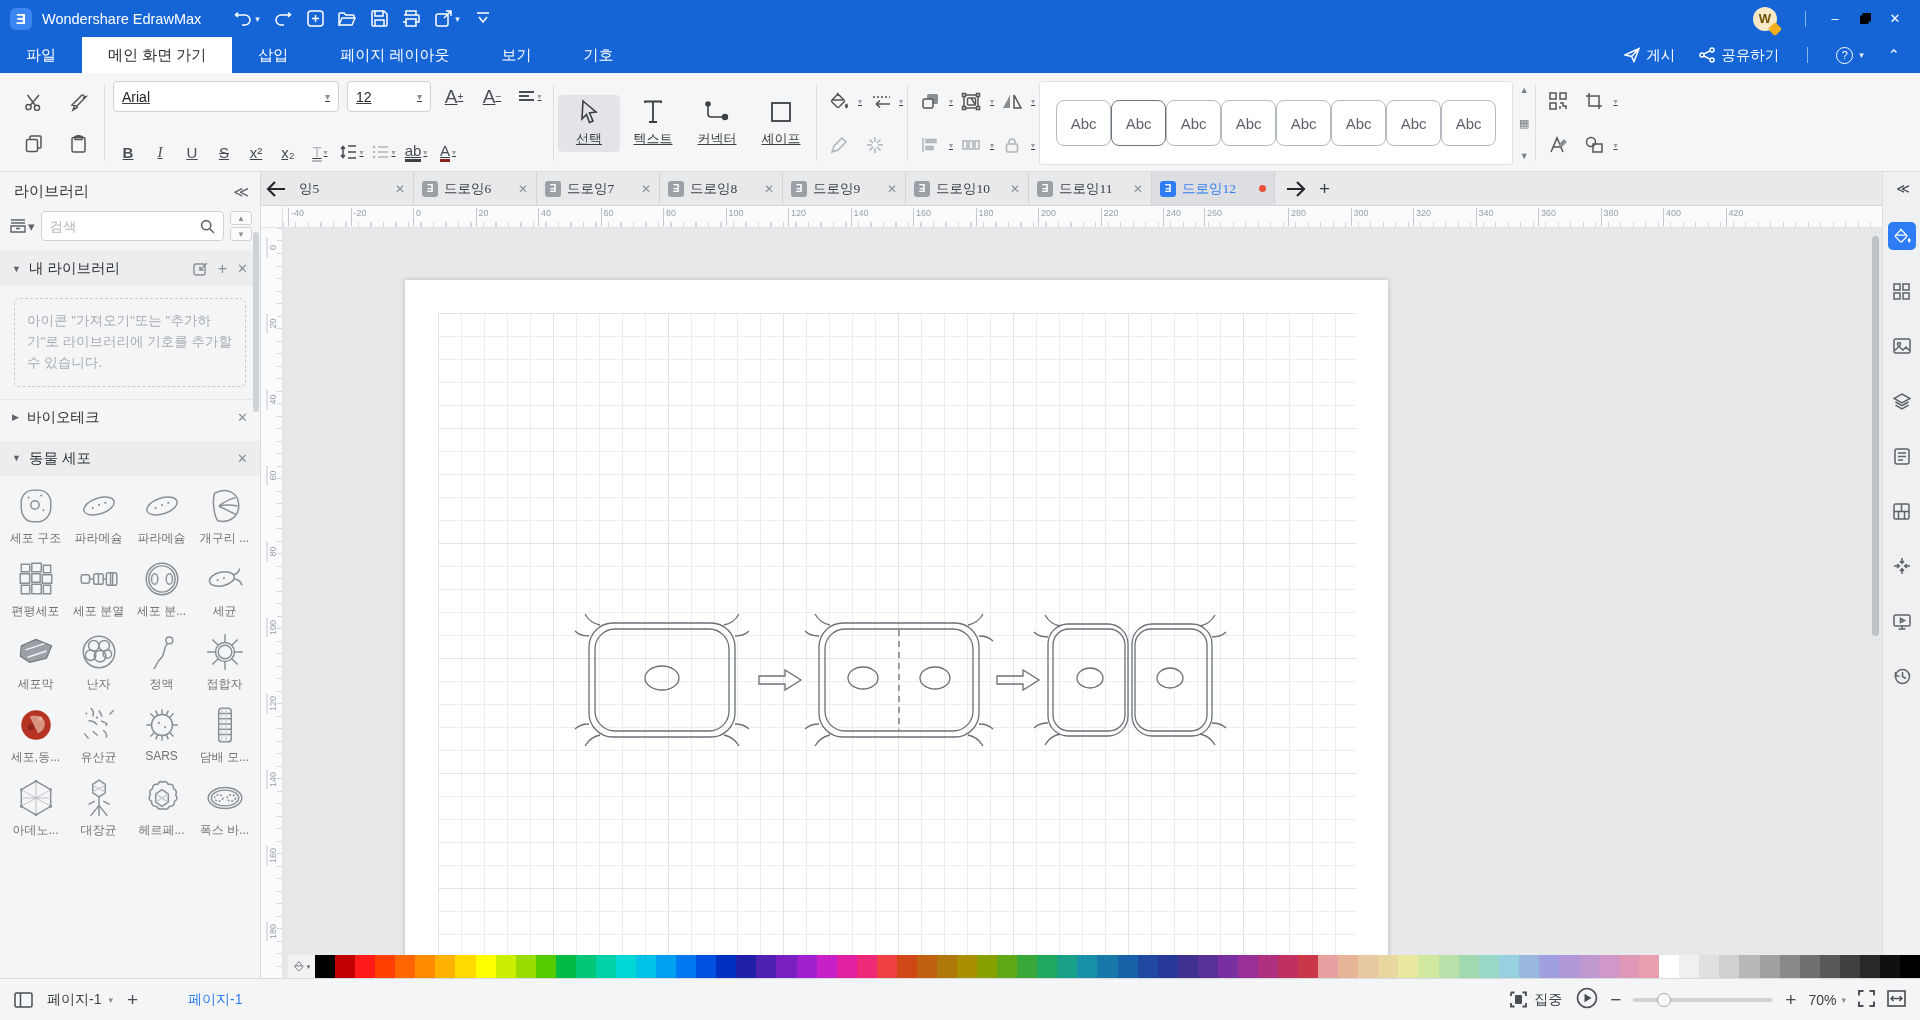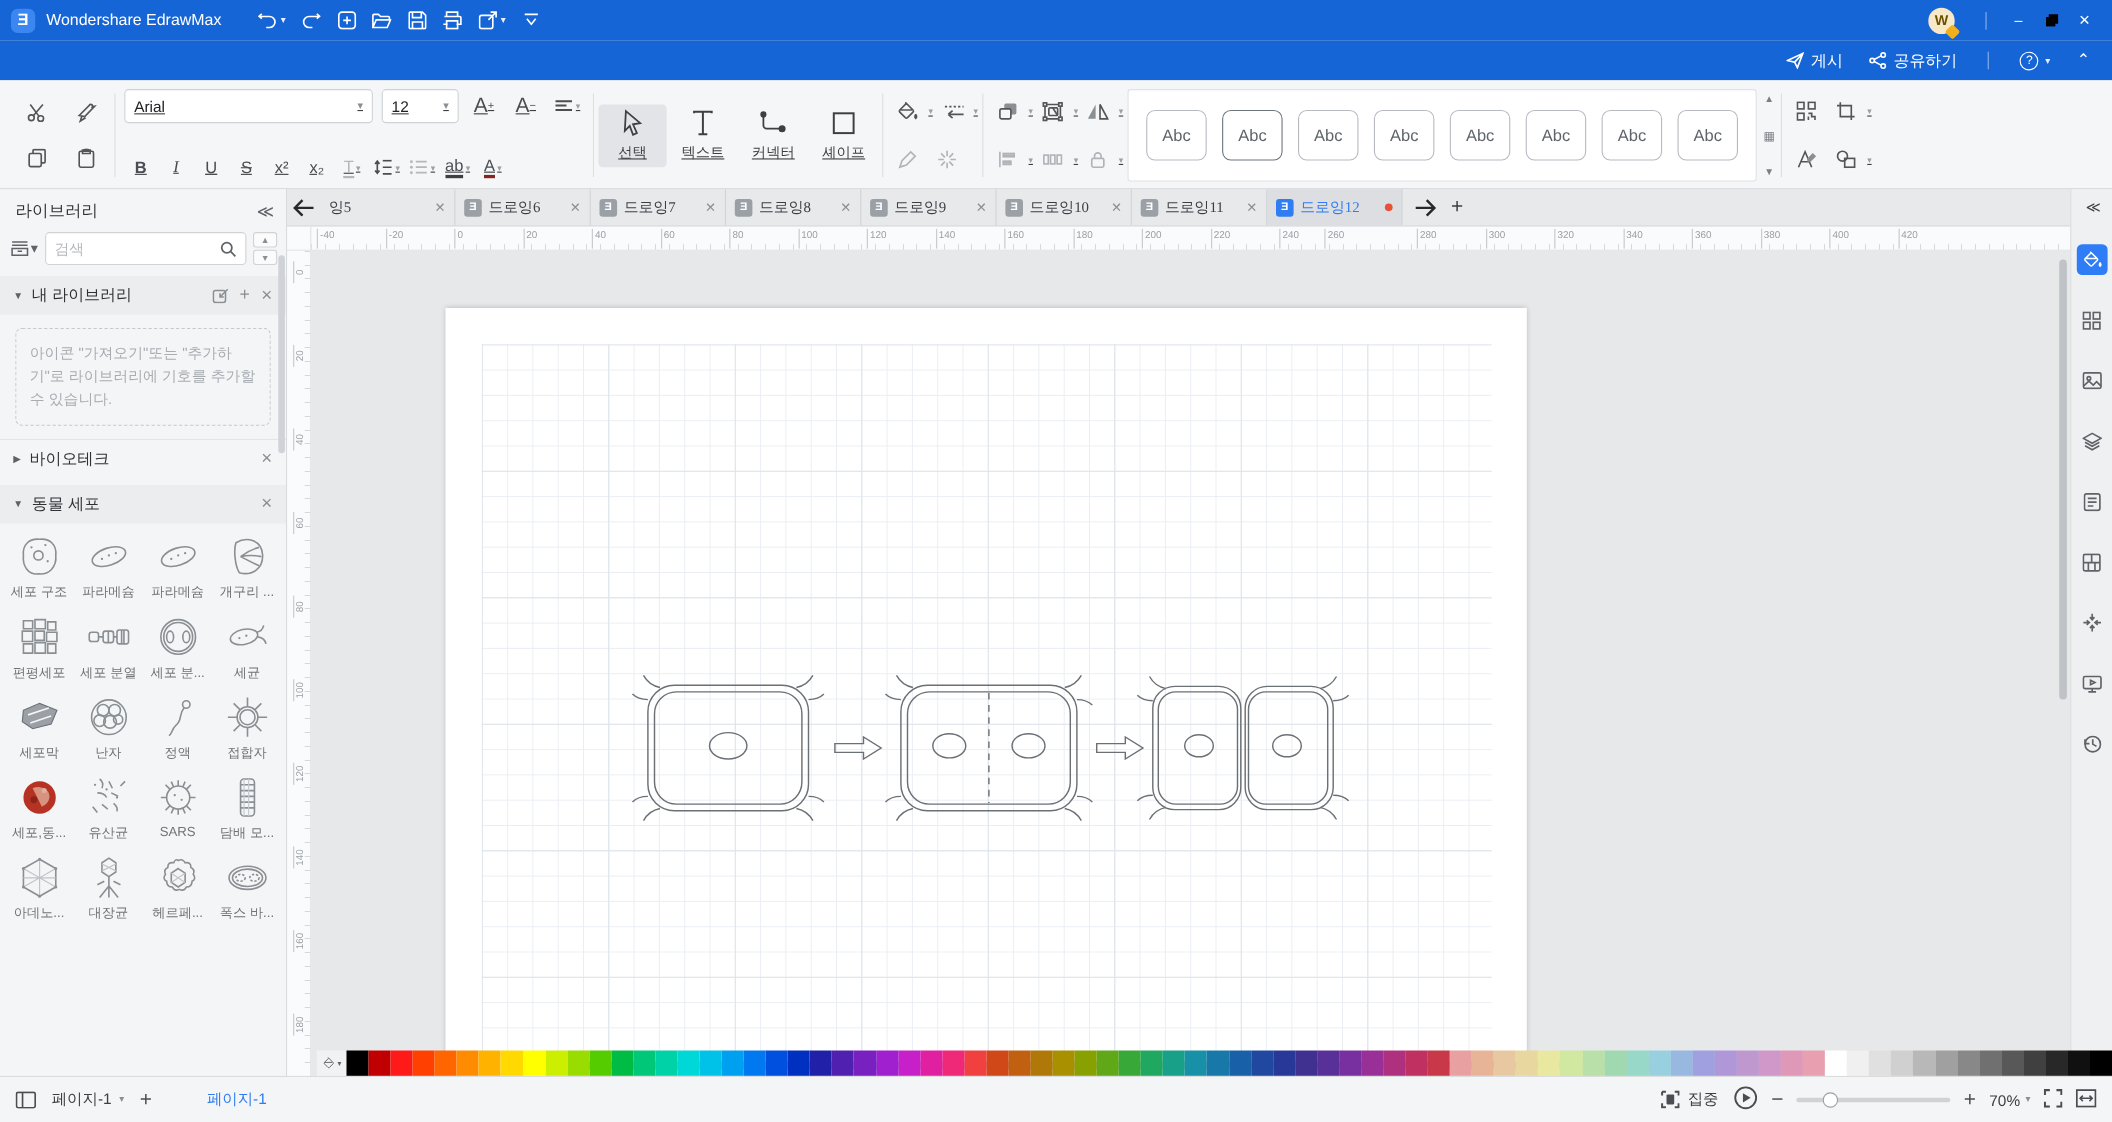--- a/index.html
+++ b/index.html
@@ -49,21 +49,21 @@
   .fmt .car { font-size:8px; color:#9aa0a6; margin-left:2px; }
   .fmt.dim { color:#b4b8bc; }
   .toolbtn { width:62px; display:flex; flex-direction:column; align-items:center; justify-content:center; gap:5px; border-radius:4px; padding:4px 0; }
   .toolbtn.active { background:#e2e4e7; }
   .toolbtn .lbl { font-size:13px; color:#3c4043; }
   .toolbtn svg { stroke:#3c4043; fill:none; stroke-width:1.6; }
   .duo { display:grid; grid-template-rows:1fr 1fr; align-items:center; }
   .duo-row { display:flex; align-items:center; }
   .withcar { display:flex; align-items:center; }
   .withcar .car { font-size:8px; color:#9aa0a6; margin-left:1px; }
-  .abc-panel { background:#fff; border:1px solid #e0e2e5; border-radius:3px; margin:2px 4px; display:flex; align-items:center; gap:14px; padding:0 16px; }
+  .abc-panel { background:#fff; border:1px solid #e0e2e5; border-radius:3px; margin:2px 4px; display:flex; align-items:center; padding:0 16px; }
   .abc { width:55px; height:46px; border:1px solid #b6bac0; border-radius:8px; background:#fff; color:#5f646a; font-size:15px; display:flex; align-items:center; justify-content:center; }
   .abc.selected { border:1.6px solid #6e747c; }
   .gallery-col { display:flex; flex-direction:column; justify-content:space-between; padding:6px 2px; color:#7a7f85; font-size:9px; align-items:center; }
 
   
   .main { flex:1; display:flex; position:relative; min-height:0; }
 
   
   .sidebar { width:261px; background:#f4f5f6; border-right:1px solid #d8dadc; display:flex; flex-direction:column; position:relative; }
   .sb-head { display:flex; align-items:center; justify-content:space-between; padding:10px 14px 6px 14px; font-size:15px; color:#2f3235; }
@@ -219,20 +219,28 @@
     <div class="win-btn">
         <svg width="13" height="13" viewBox="0 0 13 13">
           <rect x="1" y="3.5" width="8.5" height="8.5"></rect>
           <path d="M3.5,3.5 v-2.5 h8.5 v8.5 h-2.5"></path>
         </svg>
       </div>
     <div class="win-btn">✕</div>
   </div>
 
   <div class="menubar">
+    <div id="menu-tabs">
+        <div class="menu-tab">파일</div>
+        <div class="menu-tab active">메인 화면 가기</div>
+        <div class="menu-tab">삽입</div>
+        <div class="menu-tab">페이지 레이아웃</div>
+        <div class="menu-tab">보기</div>
+        <div class="menu-tab">기호</div>
+      </div>
     <div class="menu-right">
       <div class="item">
         <svg width="16" height="16" viewBox="0 0 16 16">
             <path d="M1,8 L15,1.5 L10,14.5 L7.5,9.5 L1,8 z M7.5,9.5 L15,1.5"></path>
           </svg>
         <span>게시</span>
       </div>
       <div class="item">
         <svg width="16" height="16" viewBox="0 0 16 16">
             <circle cx="3" cy="8" r="2"></circle>
@@ -279,21 +287,21 @@
         </span>
     </div>
     <div class="rsep"></div>
 
     <div class="rgroup" style="padding:2px 4px;">
       <div class="fontrow">
         <div class="combo" style="width:226px;">
             <span>Arial</span>
             <span class="car">▾</span>
           </div>
-        <div class="combo" style="width:70px;">
+        <div class="combo" style="width:84px;">
             <span>12</span>
             <span class="car">▾</span>
           </div>
         <span class="fmt" style="font-size:19px;">A<sup style="font-size:10px;">+</sup></span>
         <span class="fmt" style="font-size:19px;">A<sup style="font-size:10px;">−</sup></span>
         <span class="fmt">
             <svg width="17" height="14" viewBox="0 0 17 14">
               <path d="M1,2 h15 M1,6 h10 M1,10 h15" stroke="#4a4e52" stroke-width="1.8" fill="none"></path>
             </svg>
             <span class="car">▾</span>

